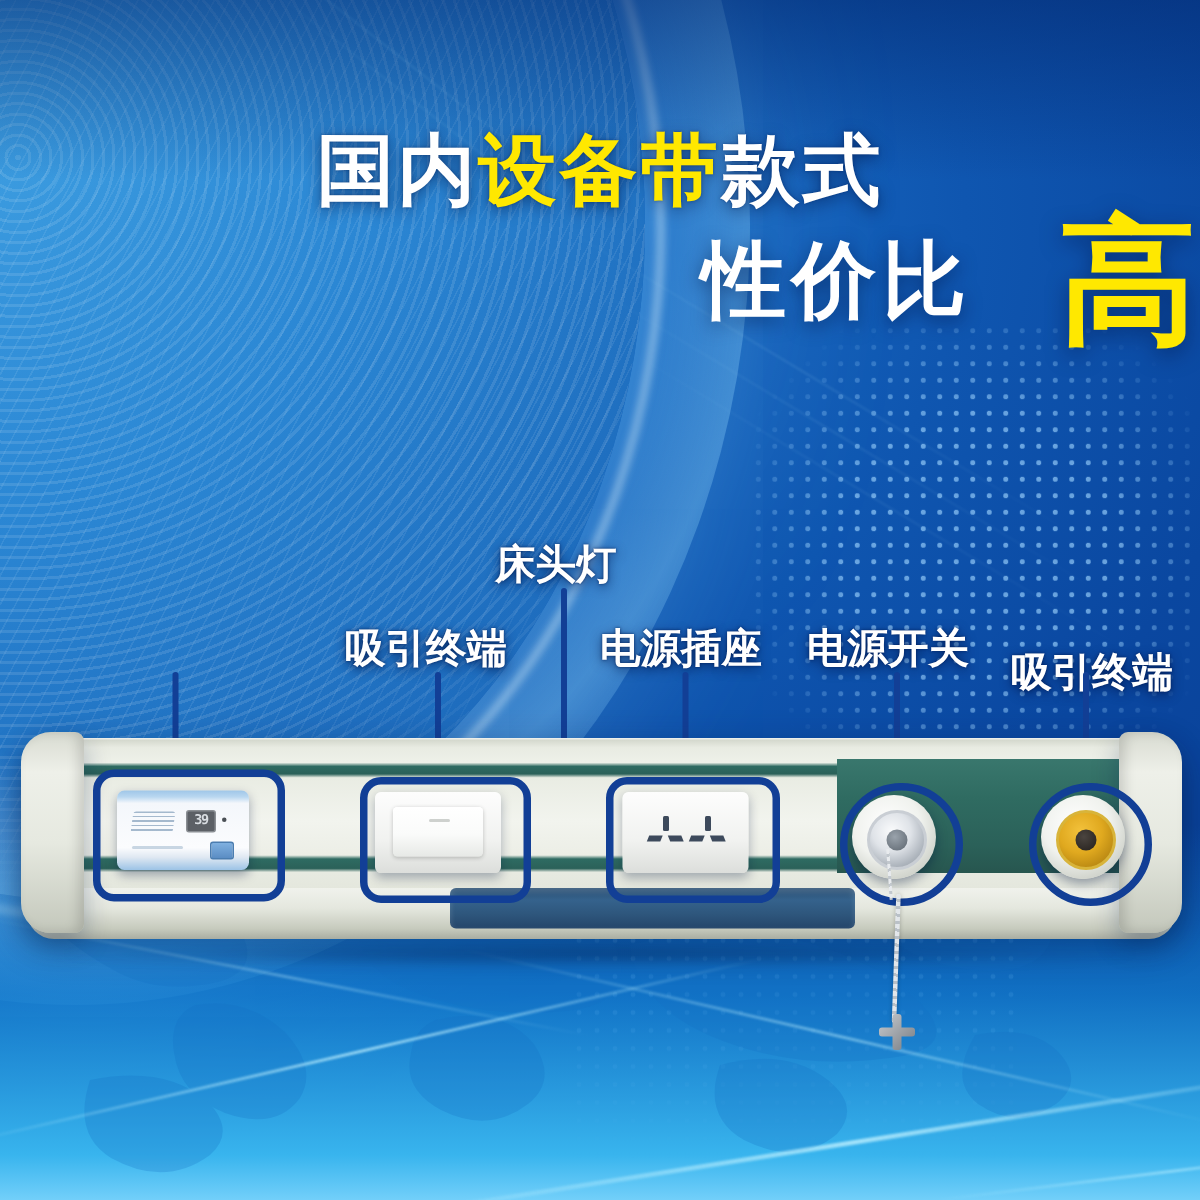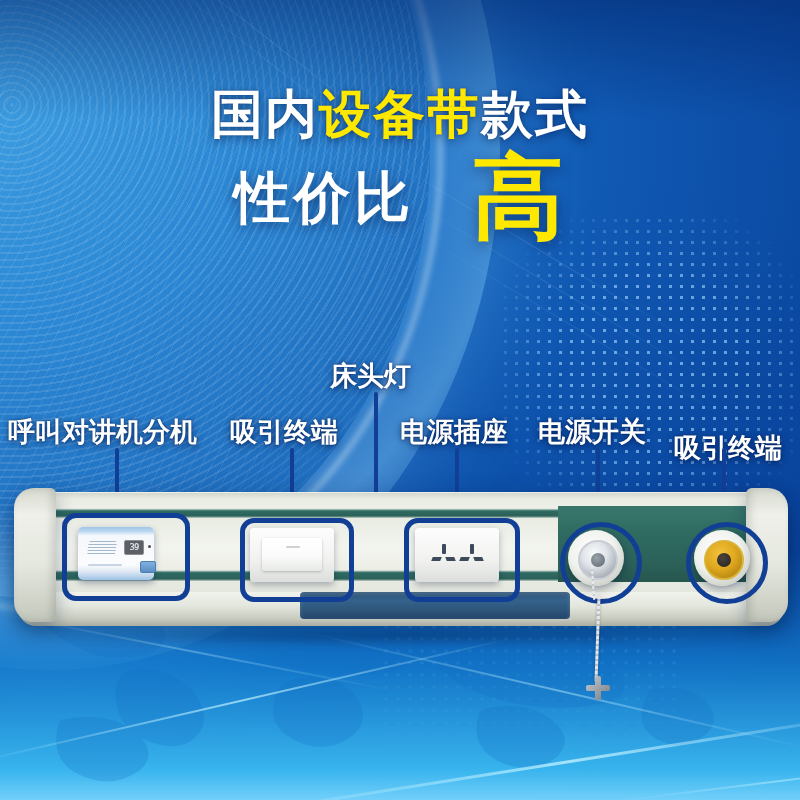--- a/index.html
+++ b/index.html
@@ -83,21 +83,21 @@
   .streak.s9{left:130px;top:70px;width:300px;transform:rotate(38deg);opacity:.13;height:1px;}
   .streak.s10{left:620px;top:780px;width:320px;transform:rotate(-7deg);opacity:.6;}
 
   
   .headline{position:absolute;left:0;right:0;top:88px;text-align:center;
     font-weight:bold;letter-spacing:2px;line-height:1;}
   .hl-line1{font-size:52px;}
   .hl-line1 .w{color:#ffffff;}
   .hl-line1 .y{color:#ffe800;}
   .hl-line1 span{text-shadow:0 3px 10px rgba(0,20,70,.55), 0 0 2px rgba(0,30,90,.5);}
-  .hl-line2{position:absolute;left:0;right:0;top:66px;}
+  .hl-line2{position:absolute;left:0;right:0;top:56px;text-align:right;}
   .hl-sub{display:inline-block;color:#fff;font-size:56px;font-weight:bold;
     text-shadow:0 3px 12px rgba(0,20,70,.55);vertical-align:middle;letter-spacing:4px;}
   .hl-big{display:inline-block;color:#ffe800;font-size:92px;font-weight:bold;
     margin-left:58px;vertical-align:middle;line-height:.95;
     text-shadow:0 4px 14px rgba(0,20,70,.5);}
 
   
   .callouts{position:absolute;left:0;top:0;width:800px;height:800px;}
   .clabel{position:absolute;color:#ffffff;font-weight:bold;font-size:27px;white-space:nowrap;
     text-shadow:0 2px 7px rgba(0,25,80,.75), 0 0 2px rgba(0,25,80,.8);letter-spacing:0px;}
@@ -139,21 +139,21 @@
   }
   
   .lamp{
     position:absolute;left:282px;top:100px;width:270px;height:27px;border-radius:4px;
     background:linear-gradient(to bottom,#2a4f72 0%,#35628c 30%,#2e567c 65%,#24456a 100%);
     box-shadow:inset 0 2px 4px rgba(255,255,255,.18);
   }
 
   
   .intercom{
-    position:absolute;left:78px;top:527px;width:76px;height:53px;border-radius:5px;
+    position:absolute;left:78px;top:527px;width:88px;height:53px;border-radius:5px;
     background:linear-gradient(to bottom,#9fc6e8 0%,#b9d7f0 8%,#f4f7fb 16%,#fbfcfe 72%,#dfe8f2 84%,#9cc3e6 100%);
     box-shadow:0 3px 7px rgba(0,20,60,.35);
   }
   .ic-grille{position:absolute;left:10px;top:14px;width:28px;height:14px;
     background-image:repeating-linear-gradient(to bottom, rgba(120,150,180,.65) 0 1px, rgba(0,0,0,0) 1px 3px);
     border-radius:2px;transform:skewX(-8deg);}
   .ic-disp{position:absolute;left:46px;top:13px;width:18px;height:13px;border-radius:2px;
     background:#5c6066;border:1px solid #8a8e93;
     color:#d9dde2;font-family:"DejaVu Sans Mono","Liberation Mono",monospace;font-size:9px;
     line-height:13px;text-align:center;font-weight:bold;letter-spacing:-1px;}
@@ -260,21 +260,20 @@
     <div class="hl-line1">
       <span class="w">国内</span><span class="y">设备带</span><span class="w">款式</span>
     </div>
     <div class="hl-line2">
       <span class="hl-sub">性价比</span><span class="hl-big">高</span>
     </div>
   </div>
 
   <div class="callouts">
 
-    <div class="clabel" style="left:8px;top:414px;">呼叫对讲机分机</div>
     <div class="clabel" style="left:230px;top:414px;">吸引终端</div>
     <div class="clabel" style="left:400px;top:414px;">电源插座</div>
     <div class="clabel" style="left:330px;top:358px;">床头灯</div>
     <div class="clabel" style="left:538px;top:414px;">电源开关</div>
     <div class="clabel" style="left:674px;top:430px;">吸引终端</div>
 
     <div class="cline" style="left:115px;top:448px;height:78px;"></div>
     <div class="cline" style="left:290px;top:448px;height:78px;"></div>
     <div class="cline" style="left:374px;top:392px;height:212px;"></div>
     <div class="cline" style="left:455px;top:448px;height:78px;"></div>

